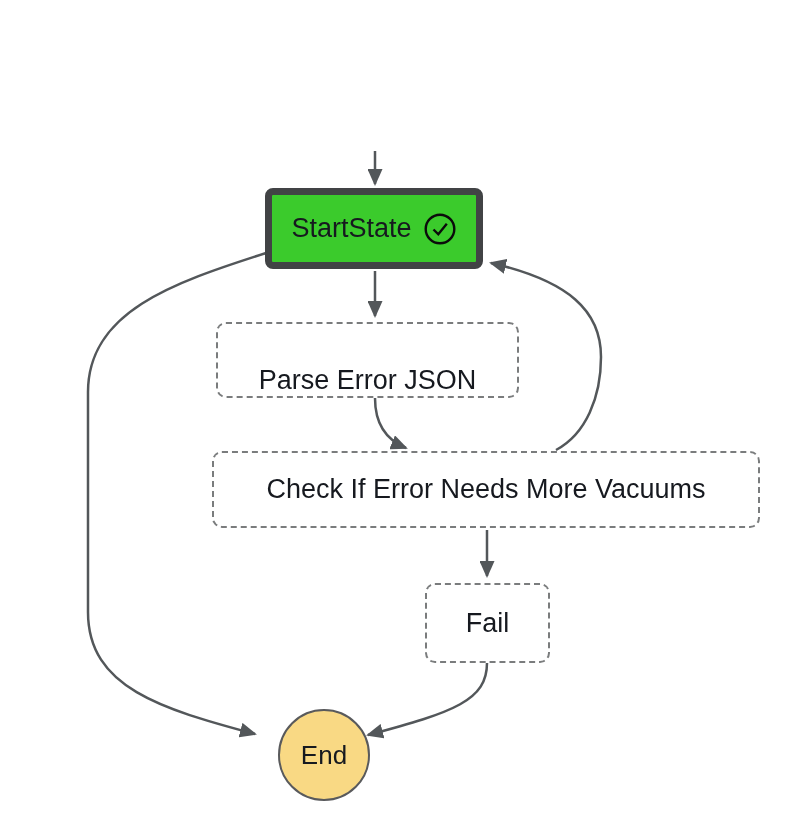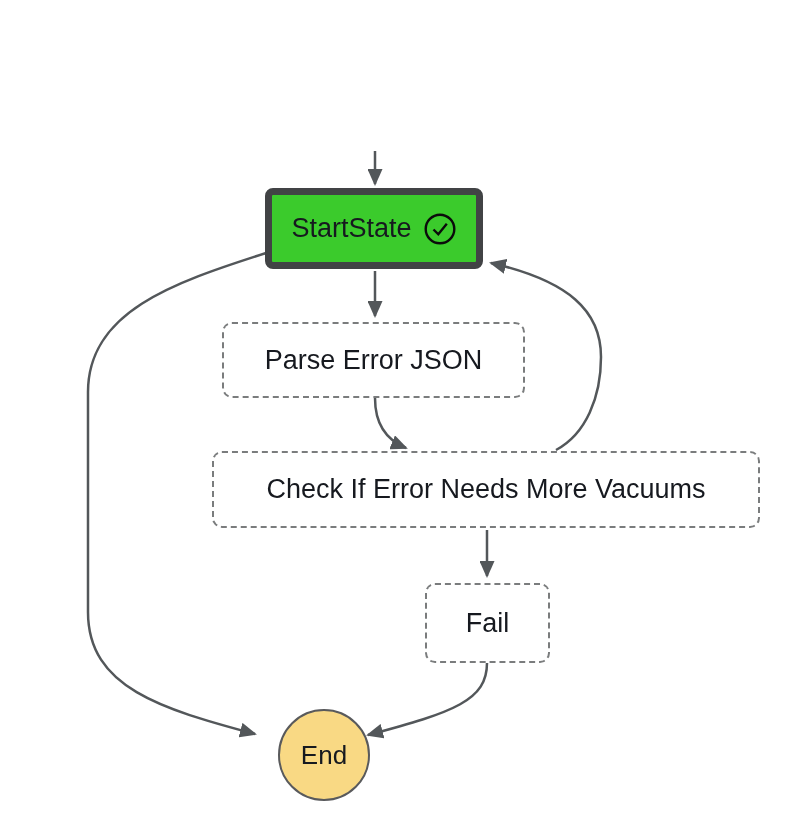--- a/index.html
+++ b/index.html
@@ -50,21 +50,21 @@
   }
   #node-start { left: 322px; top: 46px; width: 106px; height: 106px; }
   #node-end   { left: 278px; top: 709px; width: 92px;  height: 92px; }
 
   .state {
     background: var(--bg);
     border: 2px dashed var(--dashed-border);
     border-radius: 10px;
     font-size: 27px;
   }
-  #node-parse { left: 222px; top: 322px; width: 303px; height: 76px; }
+  #node-parse { left: 216px; top: 322px; width: 303px; height: 76px; align-items: flex-end; }
   #node-check { left: 212px; top: 451px; width: 548px; height: 77px; }
   #node-fail  { left: 425px; top: 583px; width: 125px; height: 80px; }
 
   .succeeded-selected {
     left: 265px; top: 188px; width: 218px; height: 81px;
     background: var(--succeeded-fill);
     border: 7px solid var(--selected-border);
     border-radius: 8px;
     font-size: 27px;
     gap: 11px;

